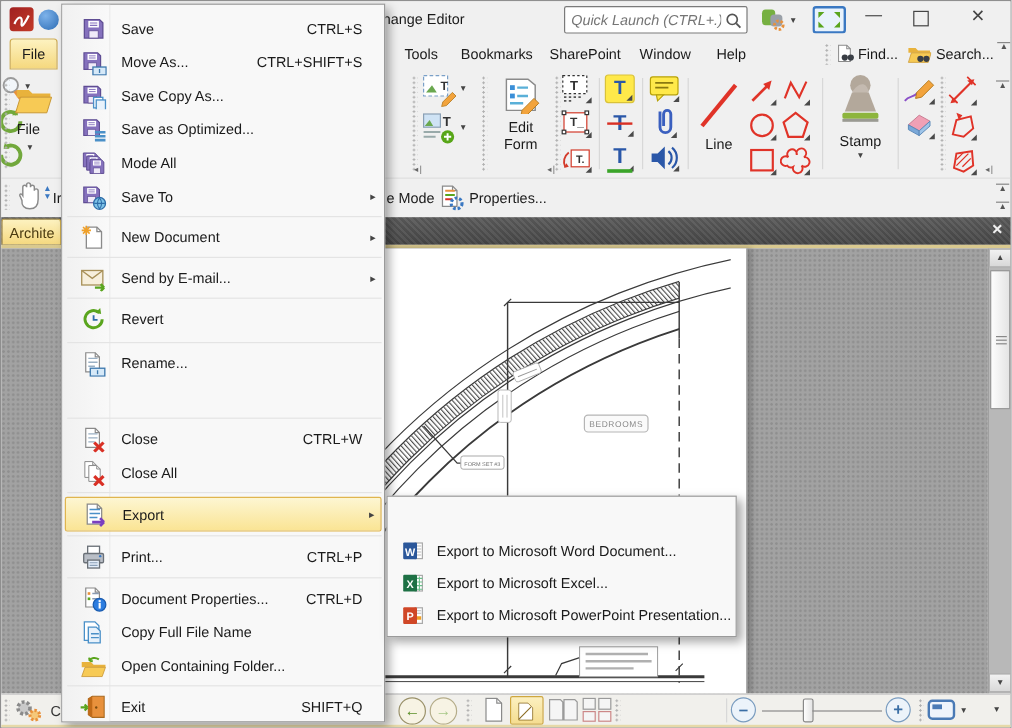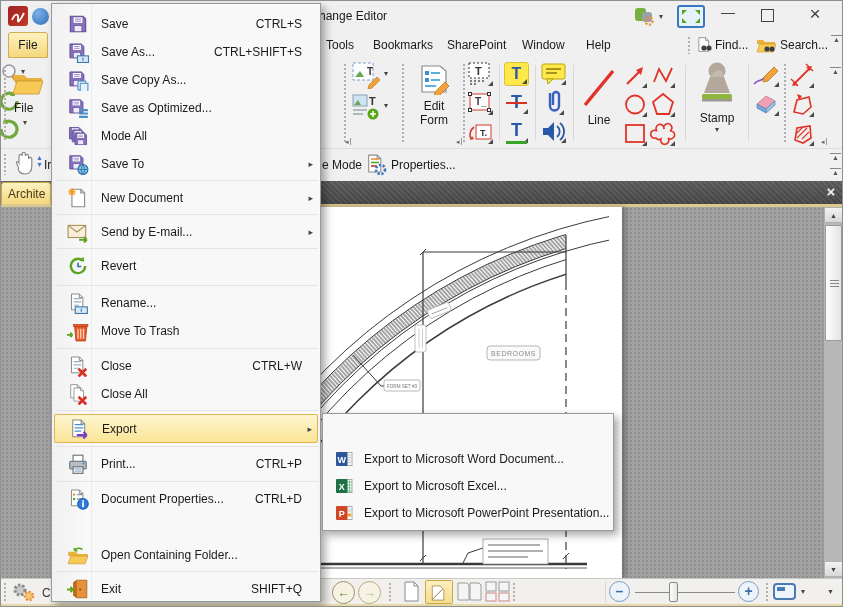--- a/index.html
+++ b/index.html
@@ -4,21 +4,21 @@
 <style>
 *{margin:0;padding:0;box-sizing:border-box}
 html,body{background:#ddd}
 #app{position:relative;width:843px;height:607px;background:#f0f0f0;border:1px solid #8f8f8f;
      font-family:"Liberation Sans",sans-serif;font-size:12px;color:#1a1a1a;overflow:hidden}
 .abs{position:absolute}
 svg{display:block}
 
 #titlebar{position:absolute;left:0;top:0;width:843px;height:30px;background:#f0f0f0}
 #menubar{position:absolute;left:0;top:30px;width:843px;height:28px;background:#f0f0f0}
-.mbitem{display:inline-block;padding:5px 0;cursor:default}
+.mbitem{display:inline-block;padding:5px 11px;cursor:default}
 #qlaunch{position:absolute;left:469px;top:4px;width:153px;height:23px;border:1px solid #7a7a7a;border-radius:2px;background:#fff}
 #qlaunch input{position:absolute;left:5px;top:1px;width:125px;height:19px;border:none;outline:none;font:italic 12px "Liberation Sans",sans-serif;color:#8a8a8a;background:transparent}
 .winglyph{color:#444;cursor:default}
 
 #tb1{position:absolute;left:0;top:58px;width:843px;height:90px;background:#f0f0f0;border-bottom:1px solid #dcdcdc}
 #tb2{position:absolute;left:0;top:148px;width:843px;height:32px;background:#f0f0f0}
 .vgrip{position:absolute;width:5px;background-image:radial-gradient(circle,#b0b0b0 .8px,transparent 1px);background-size:4px 4px}
 .vsep{position:absolute;width:1px;background:#d8d8d8}
 .gmk{position:absolute;font-size:7px;color:#666;line-height:7px;border-right:1px solid #999;padding-right:1px}
 .clps{position:absolute;width:11px;text-align:center;font-size:7px;color:#555;border-top:1px solid #888;line-height:7px}
@@ -84,20 +84,27 @@
 <div id="app">
 
   <div id="titlebar">
     <span class="abs" style="left:7px;top:5px;width:20px;height:20px;border-radius:3px;background:linear-gradient(135deg,#a02020,#c23a28)">
       <svg viewBox="0 0 20 20">
           <path d="M4 14c3-7 7-7 6-1s3 0 6-6" stroke="#fff" stroke-width="1.8" fill="none"></path>
         </svg>
       </span>
     <span class="abs" style="left:31px;top:7px;width:17px;height:17px;border-radius:50%;background:radial-gradient(circle at 35% 30%,#7db2ea,#2d6db5)"></span>
     <span class="abs" style="left:318px;top:8px">hange Editor</span>
+    <span id="qlaunch">
+      <input readonly="" placeholder="Quick Launch (CTRL+.)" style="">
+      <svg class="abs" style="left:133px;top:4px" width="15" height="15" viewBox="0 0 15 15">
+          <circle cx="6.2" cy="6.2" r="4.2" fill="none" stroke="#555" stroke-width="1.4"></circle>
+          <path d="M9.5 9.5l3.5 3.5" stroke="#555" stroke-width="1.6"></path>
+        </svg>
+    </span>
     <span class="abs" style="left:633px;top:5px;width:22px;height:21px">
       <svg viewBox="0 0 22 21">
           <rect x="1" y="2" width="11" height="13" rx="3" fill="#76b041"></rect>
           <rect x="8" y="6" width="10" height="10" rx="3" fill="#9aa0a8"></rect>
           <circle cx="15" cy="15" r="3.6" fill="none" stroke="#e8913c" stroke-width="2.4" stroke-dasharray="2 1.6"></circle>
         </svg>
       </span>
     <span class="ddm" style="left:658px;top:11px">▾</span>
     <span class="abs" style="left:676px;top:4px;width:28px;height:23px">
       <svg viewBox="0 0 28 23">
@@ -528,21 +535,21 @@
       </div>
 
     <div class="mi" style="top:34px">
       <span class="ico">
           <svg viewBox="0 0 20 20">
             <use href="#s-floppy" width="18" height="18"></use>
             <rect x="9.5" y="13.5" width="10" height="6" fill="#d6e9f8" stroke="#3d78ad"></rect>
             <path d="M14.5 15v3" stroke="#3d78ad"></path>
           </svg>
         </span>
-      <span class="lbl">Save As...</span>
+      <span class="lbl">Move As...</span>
       <span class="sct">CTRL+SHIFT+S</span>
       </div>
 
     <div class="mi" style="top:62px">
       <span class="ico">
           <svg viewBox="0 0 20 20">
             <use href="#s-floppy" width="18" height="18"></use>
             <rect x="10" y="11" width="7" height="8" fill="#fff" stroke="#4a90c8"></rect>
             <rect x="12" y="13" width="7" height="8" fill="#e8f2fb" stroke="#4a90c8"></rect>
           </svg>
@@ -633,31 +640,20 @@
           <svg viewBox="0 0 20 20">
             <use href="#s-page" width="18" height="18"></use>
             <path d="M6 6h7M6 9h7M6 12h5" stroke="#9ab0c4" stroke-width="1"></path>
             <rect x="7.5" y="13.5" width="11" height="6" fill="#d6e9f8" stroke="#3d78ad"></rect>
             <path d="M13 15v3" stroke="#3d78ad"></path>
           </svg>
         </span>
       <span class="lbl">Rename...</span>
       </div>
 
-    <div class="mi" style="top:313px">
-      <span class="ico">
-          <svg viewBox="0 0 20 20">
-            <path d="M7 6h11l-1.2 13H8.2z" fill="#e85b2a" stroke="#b23d12" stroke-width=".8"></path>
-            <rect x="6" y="4" width="13" height="2" fill="#e85b2a" stroke="#b23d12" stroke-width=".6"></rect>
-            <path d="M10 8v9M12.5 8v9M15 8v9" stroke="#ffd0ba" stroke-width="1.2"></path>
-            <path d="M0 13.5h5m0 0l-2-2M5 13.5l-2 2" fill="none" stroke="#5aa51e" stroke-width="1.6"></path>
-          </svg>
-        </span>
-      <span class="lbl">Move To Trash</span>
-      </div>
 
     <div class="msep" style="top:344px"></div>
 
     <div class="mi" style="top:348px">
       <span class="ico">
           <svg viewBox="0 0 20 20">
             <use href="#s-page" width="18" height="18"></use>
             <path d="M6 6h7M6 9h7M6 12h5" stroke="#9ab0c4" stroke-width="1"></path>
             <path d="M10.5 12.5l7 7M17.5 12.5l-7 7" stroke="#d93025" stroke-width="2.4"></path>
           </svg>
@@ -718,20 +714,30 @@
             <path d="M9 6h5M9 10h5" stroke="#8a9ab0" stroke-width="1.2"></path>
             <circle cx="14.5" cy="14.5" r="4.8" fill="#2d7de0" stroke="#1a5cb0"></circle>
             <rect x="13.8" y="13" width="1.6" height="4.4" fill="#fff"></rect>
             <rect x="13.8" y="11" width="1.6" height="1.4" fill="#fff"></rect>
           </svg>
         </span>
       <span class="lbl">Document Properties...</span>
       <span class="sct">CTRL+D</span>
       </div>
 
+    <div class="mi" style="top:509px">
+      <span class="ico">
+          <svg viewBox="0 0 20 20">
+            <path d="M3 2h8l3 3v11H3z" fill="#fff" stroke="#4a90c8"></path>
+            <path d="M6 6h6l3 3v9H6z" fill="#e8f2fb" stroke="#4a90c8"></path>
+            <path d="M8 11h6M8 14h6" stroke="#4a90c8" stroke-width="1"></path>
+          </svg>
+        </span>
+      <span class="lbl">Copy Full File Name</span>
+      </div>
 
     <div class="mi" style="top:537px">
       <span class="ico">
           <svg viewBox="0 0 20 20">
             <path d="M1 7h7l2 2h9v2H1z" fill="#e8b23c"></path>
             <path d="M1 18l2.5-7H19l-2.5 7z" fill="#f7ca55" stroke="#c89530" stroke-width=".6"></path>
             <path d="M14 5c-3-2-6-1-7 1m0 0l-.4-2.4M7 6l2.4.4" fill="none" stroke="#5aa51e" stroke-width="1.5"></path>
           </svg>
         </span>
       <span class="lbl">Open Containing Folder...</span>

